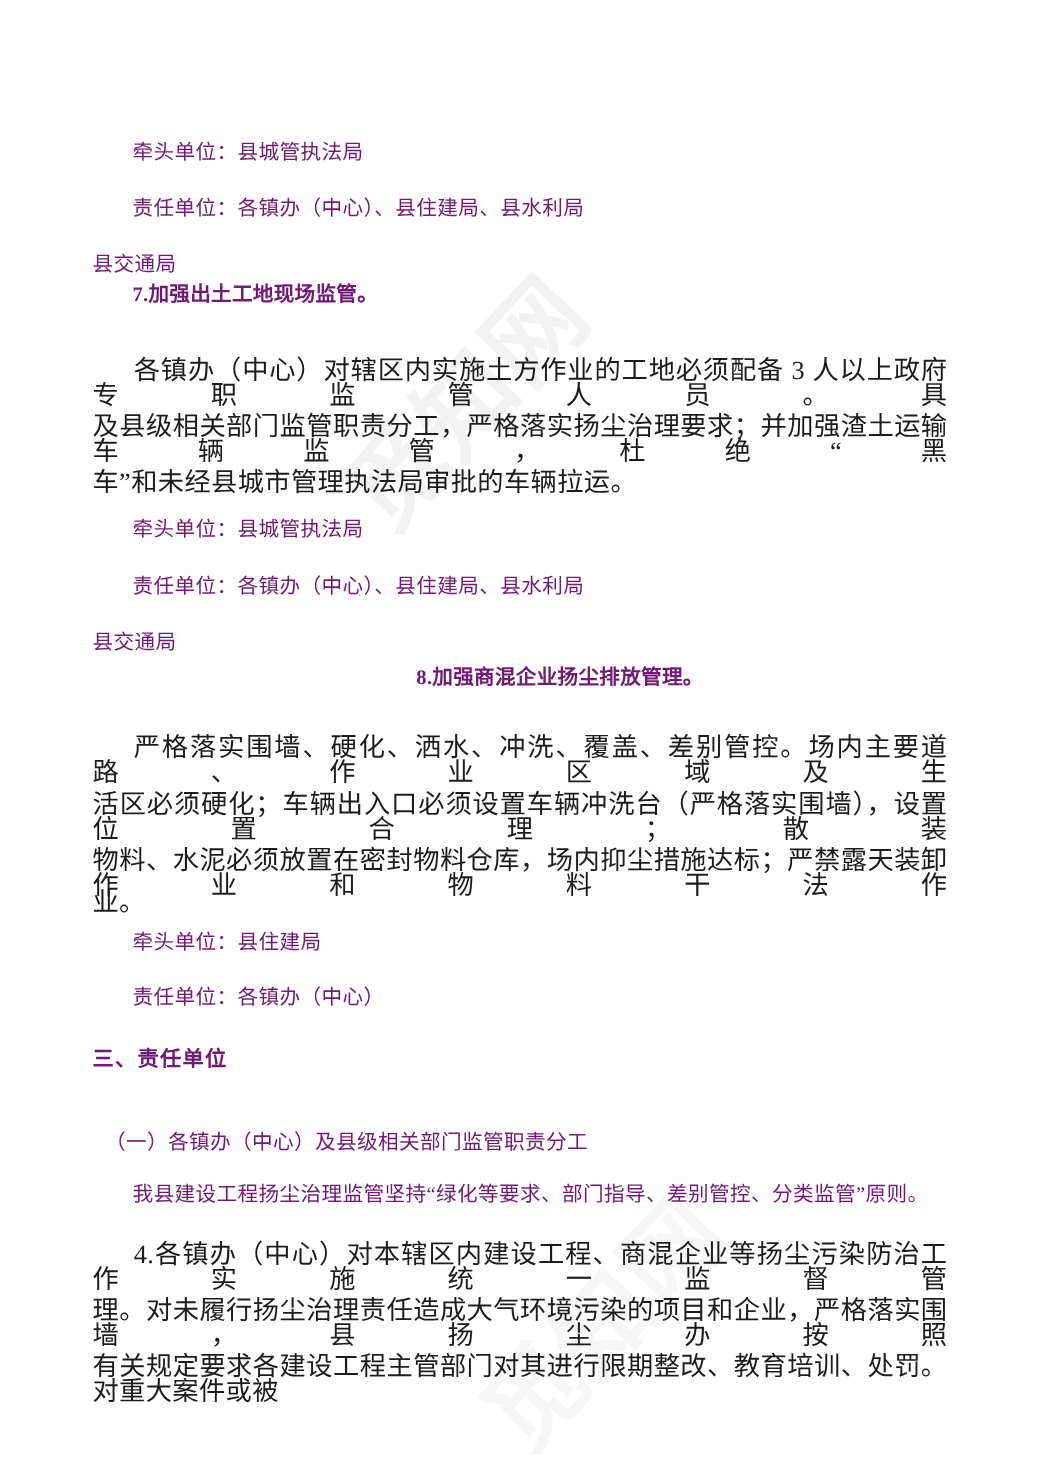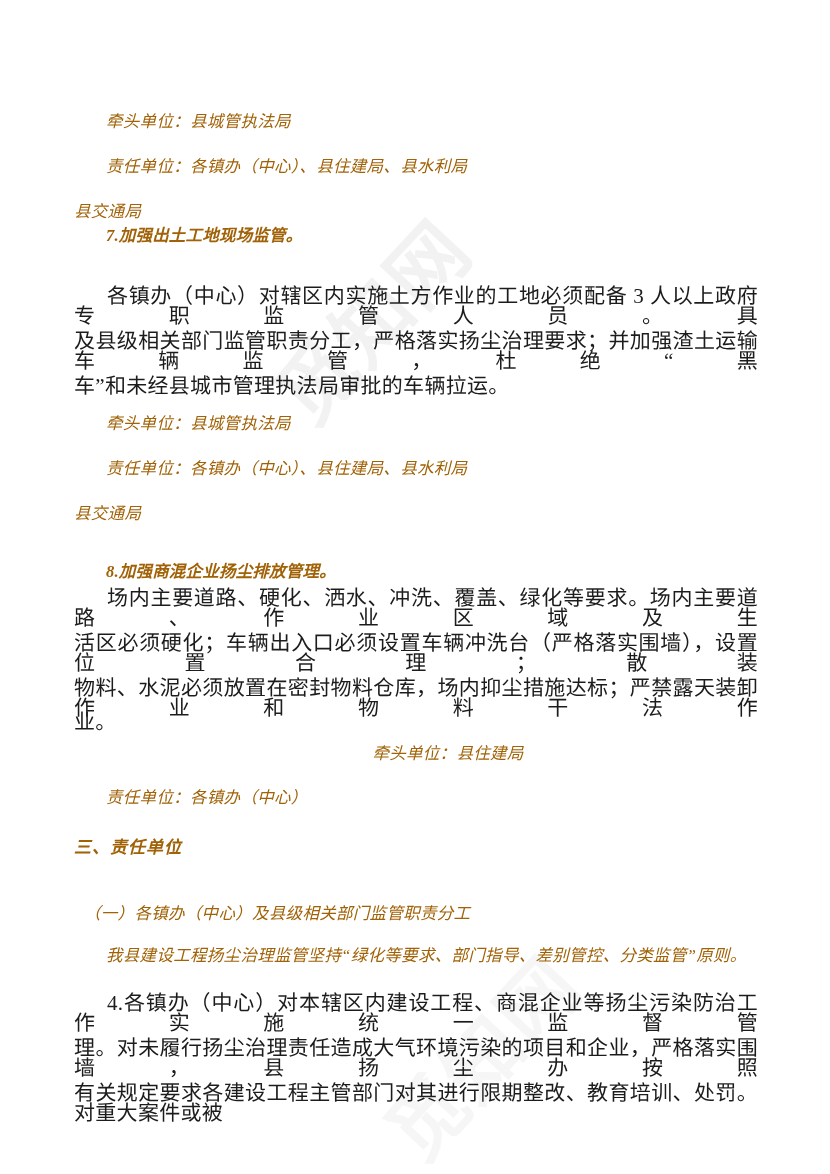--- a/index.html
+++ b/index.html
@@ -56,22 +56,21 @@
   }
 
   .line {
     position: absolute;
     left: 74px;
     width: 684px;
     font-size: 16.5px;
     line-height: 20px;
     letter-spacing: 0.3px;
     white-space: nowrap;
-    color: #a16207;
-    font-style: italic;
+    color: #701a75;
   }
 
   .line--indent {
     text-indent: 0;
     padding-left: 32px;
   }
 
   .line--bold {
     font-weight: 700;
     letter-spacing: 0.2px;
@@ -138,31 +137,31 @@
     <div class="flowline" style="top:331px;"><span>及县级相关部门监管职责分工，严格落实扬尘治理要求；并加强渣土运输车辆监管，杜绝“黑</span></div>
 
     <div class="flowline flowline--last" style="top:376px;"><span>车”和未经县城市管理执法局审批的车辆拉运。</span></div>
 
     <div class="line line--indent" style="top:414px;">牵头单位：县城管执法局</div>
 
     <div class="line line--indent" style="top:459px;">责任单位：各镇办（中心）、县住建局、县水利局</div>
 
     <div class="line" style="top:504px;">县交通局</div>
 
-    <div class="line line--indent line--bold" style="top:562px;">8.加强商混企业扬尘排放管理。</div>
+    <div class="line line--indent line--bold" style="top:532px;text-align:center;">8.加强商混企业扬尘排放管理。</div>
 
-    <div class="flowline flowline--indent" style="top:588px;"><span>场内主要道路、硬化、洒水、冲洗、覆盖、绿化等要求。场内主要道路、作业区域及生</span></div>
+    <div class="flowline flowline--indent" style="top:588px;"><span>严格落实围墙、硬化、洒水、冲洗、覆盖、差别管控。场内主要道路、作业区域及生</span></div>
 
     <div class="flowline" style="top:633px;"><span>活区必须硬化；车辆出入口必须设置车辆冲洗台（严格落实围墙），设置位置合理；散装</span></div>
 
     <div class="flowline" style="top:678px;"><span>物料、水泥必须放置在密封物料仓库，场内抑尘措施达标；严禁露天装卸作业和物料干法作</span></div>
 
     <div class="flowline flowline--last" style="top:712px;"><span>业。</span></div>
 
-    <div class="line line--indent" style="top:744px;text-align:center;">牵头单位：县住建局</div>
+    <div class="line line--indent" style="top:744px;">牵头单位：县住建局</div>
 
     <div class="line line--indent" style="top:788px;">责任单位：各镇办（中心）</div>
 
     <div class="line line--heading" style="top:838px;">三、责任单位</div>
 
     <div class="line line--subheading" style="top:888px;">（一）各镇办（中心）及县级相关部门监管职责分工</div>
 
     <div class="line line--indent" style="top:946px;">我县建设工程扬尘治理监管坚持“绿化等要求、部门指导、差别管控、分类监管”原则。</div>
 
     <div class="flowline flowline--indent" style="top:993px;"><span>4.各镇办（中心）对本辖区内建设工程、商混企业等扬尘污染防治工作实施统一监督管</span></div>

